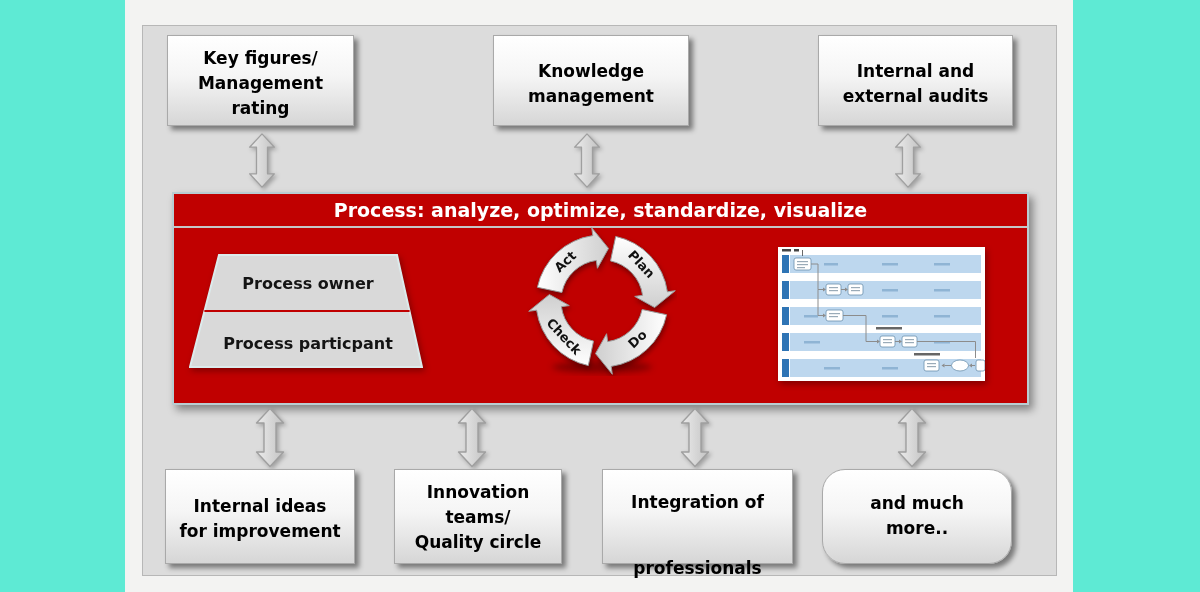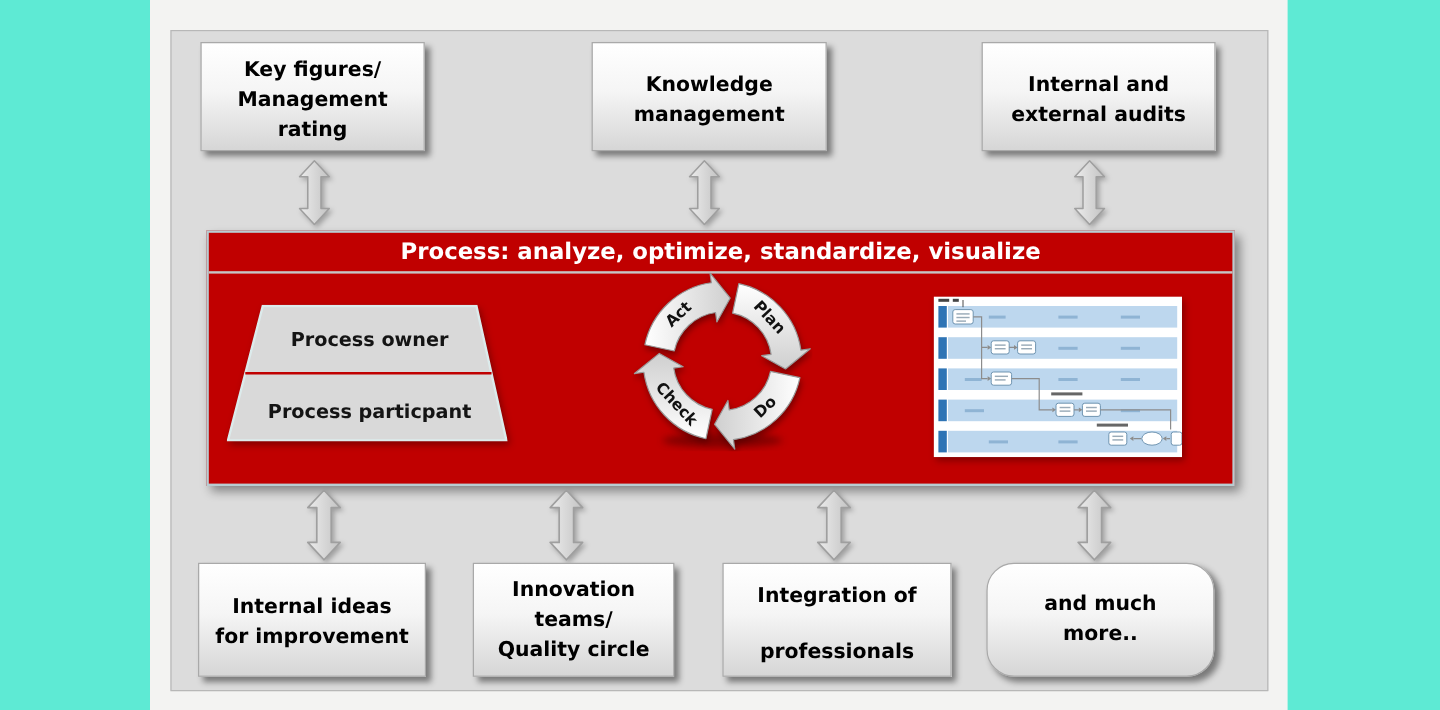--- a/index.html
+++ b/index.html
@@ -206,21 +206,21 @@
 
   <div class="box" style="left:165px;top:469px;width:190px;height:95px;padding-top:24px;">
     <span class="box-label">Internal ideas
 for improvement</span>
   </div>
   <div class="box" style="left:384px;top:469px;width:168px;height:95px;padding-top:10px;margin-left:10px;">
     <span class="box-label">Innovation
 teams/
 Quality circle</span>
   </div>
-  <div class="box" style="left:602px;top:469px;width:191px;height:95px;padding-top:16px;line-height:23px;">
+  <div class="box" style="left:602px;top:469px;width:191px;height:95px;padding-top:16px;line-height:33px;">
     <span class="box-label">Integration of
 
 professionals</span>
   </div>
   <div class="box" style="left:822px;top:469px;width:190px;height:95px;padding-top:21px;border-radius:23px;">
     <span class="box-label">and much
 more..</span>
   </div>
 
 </div>

